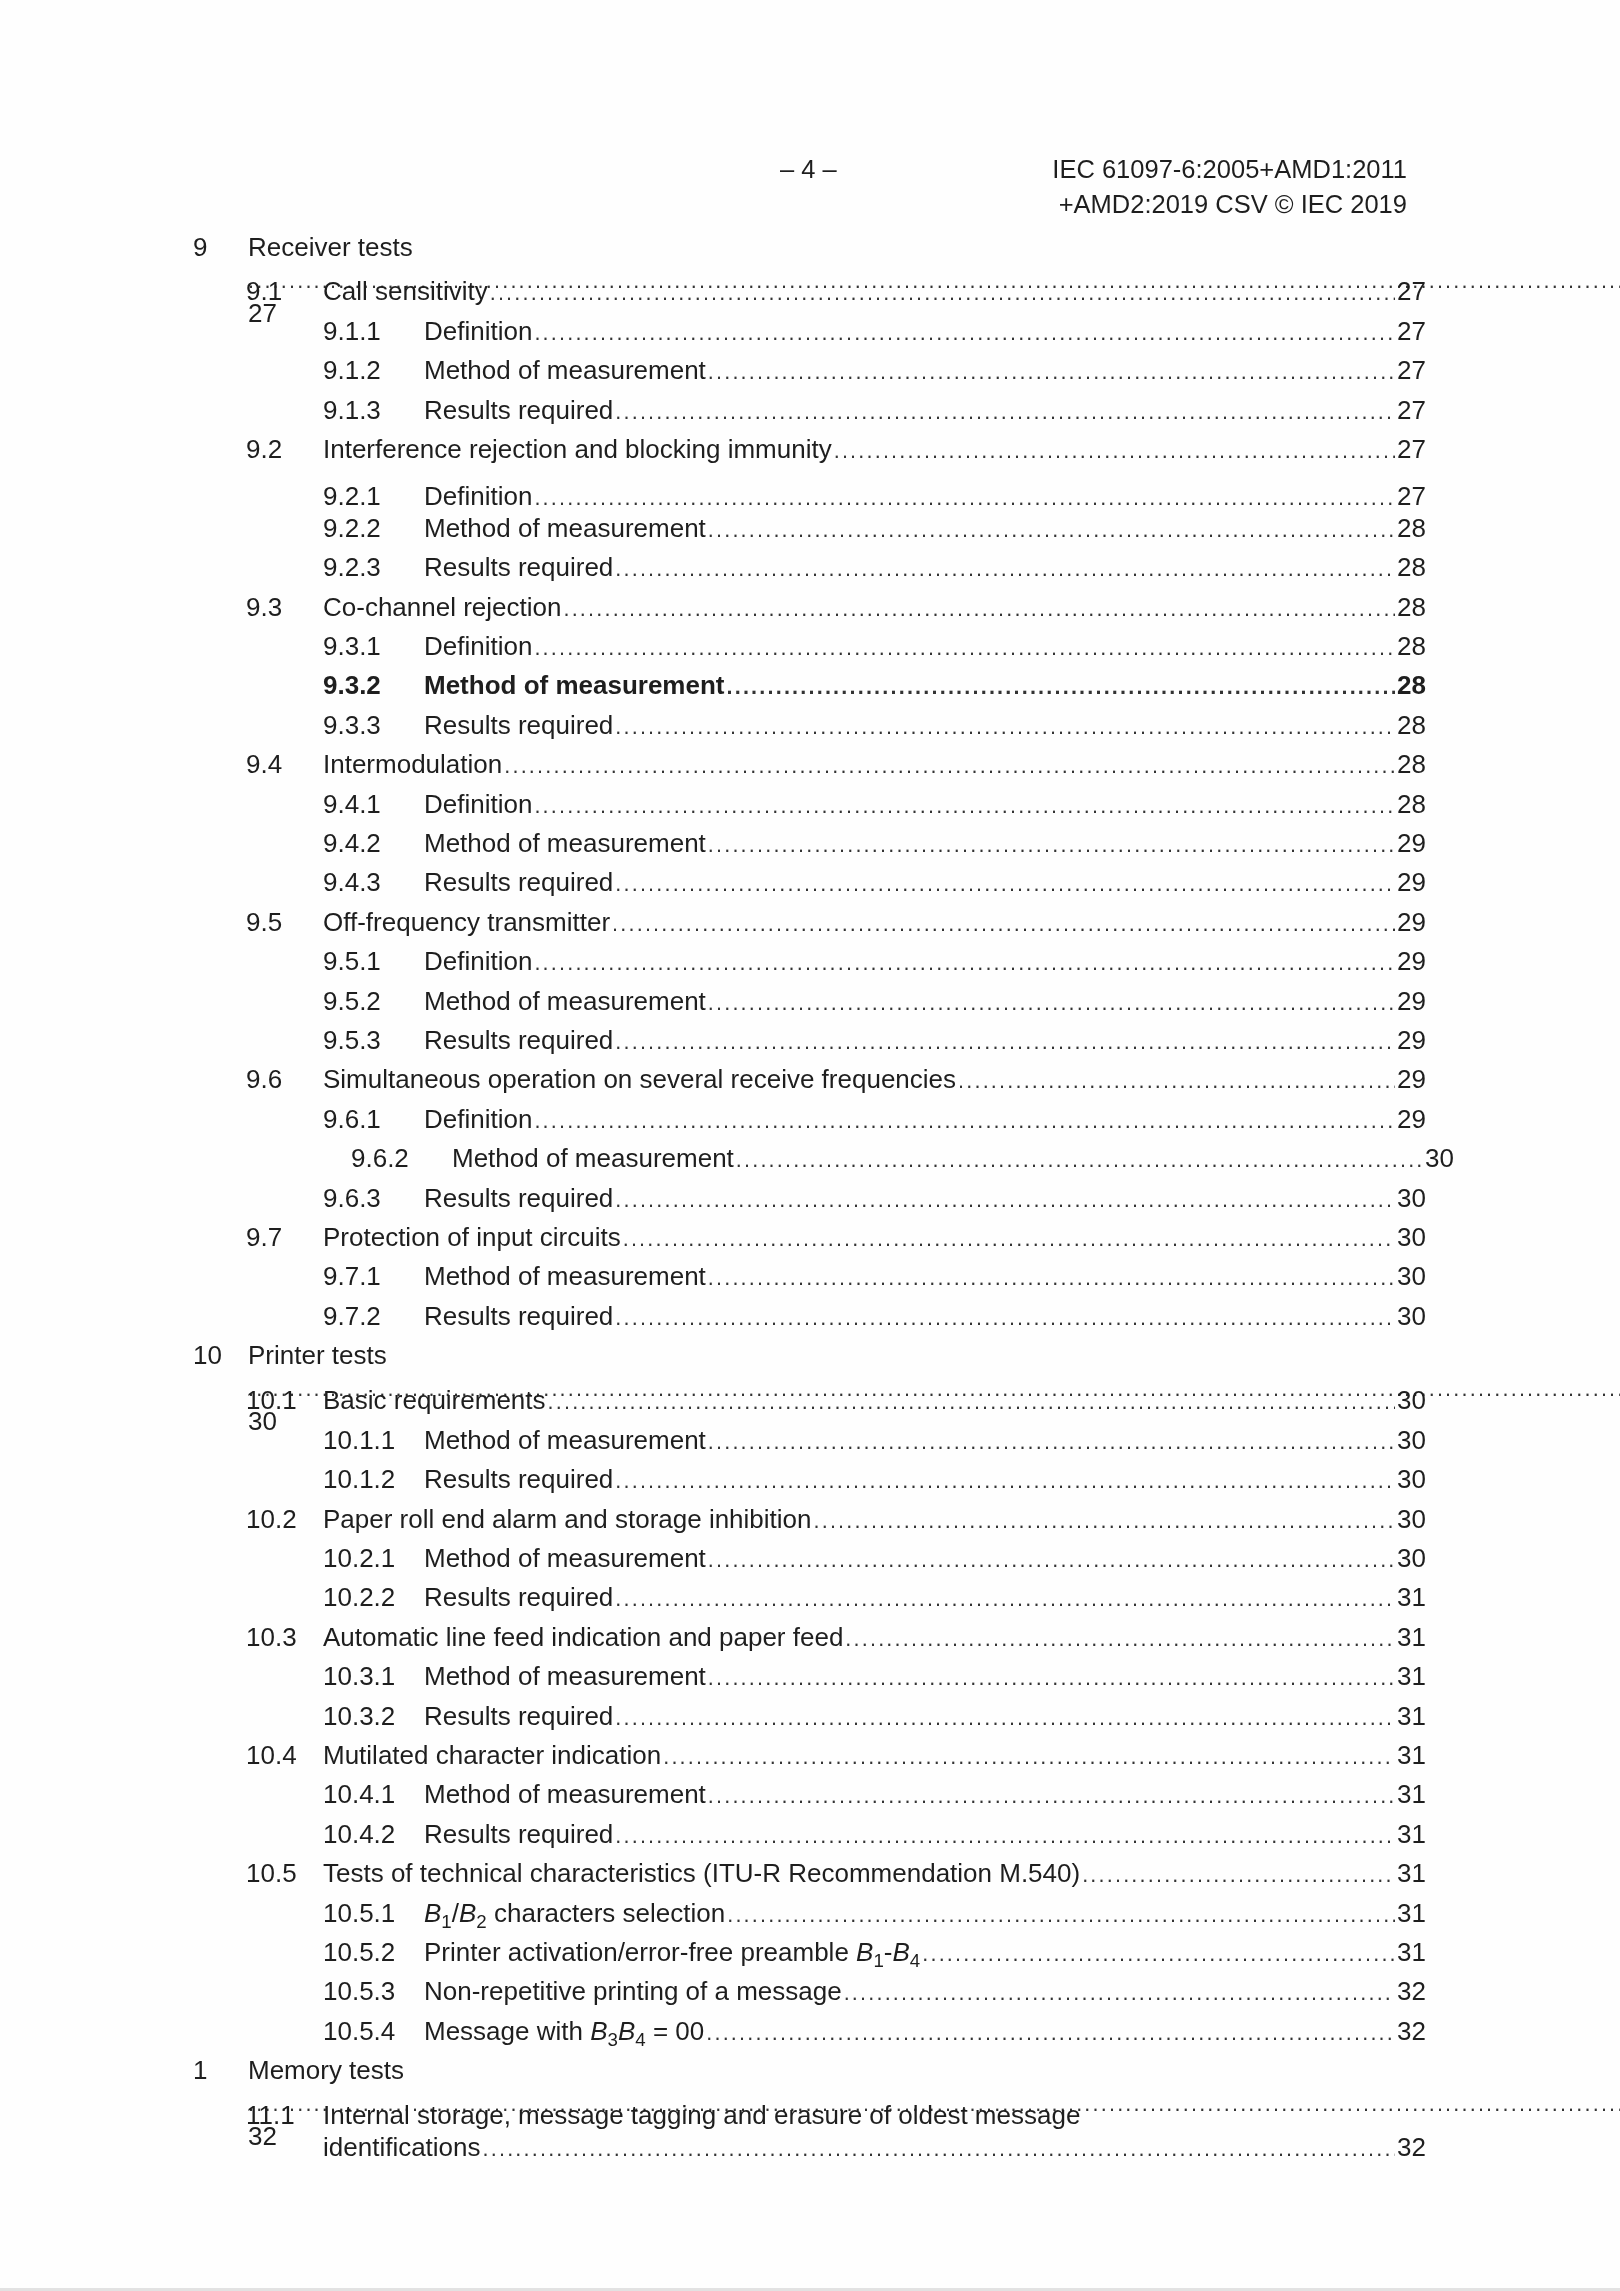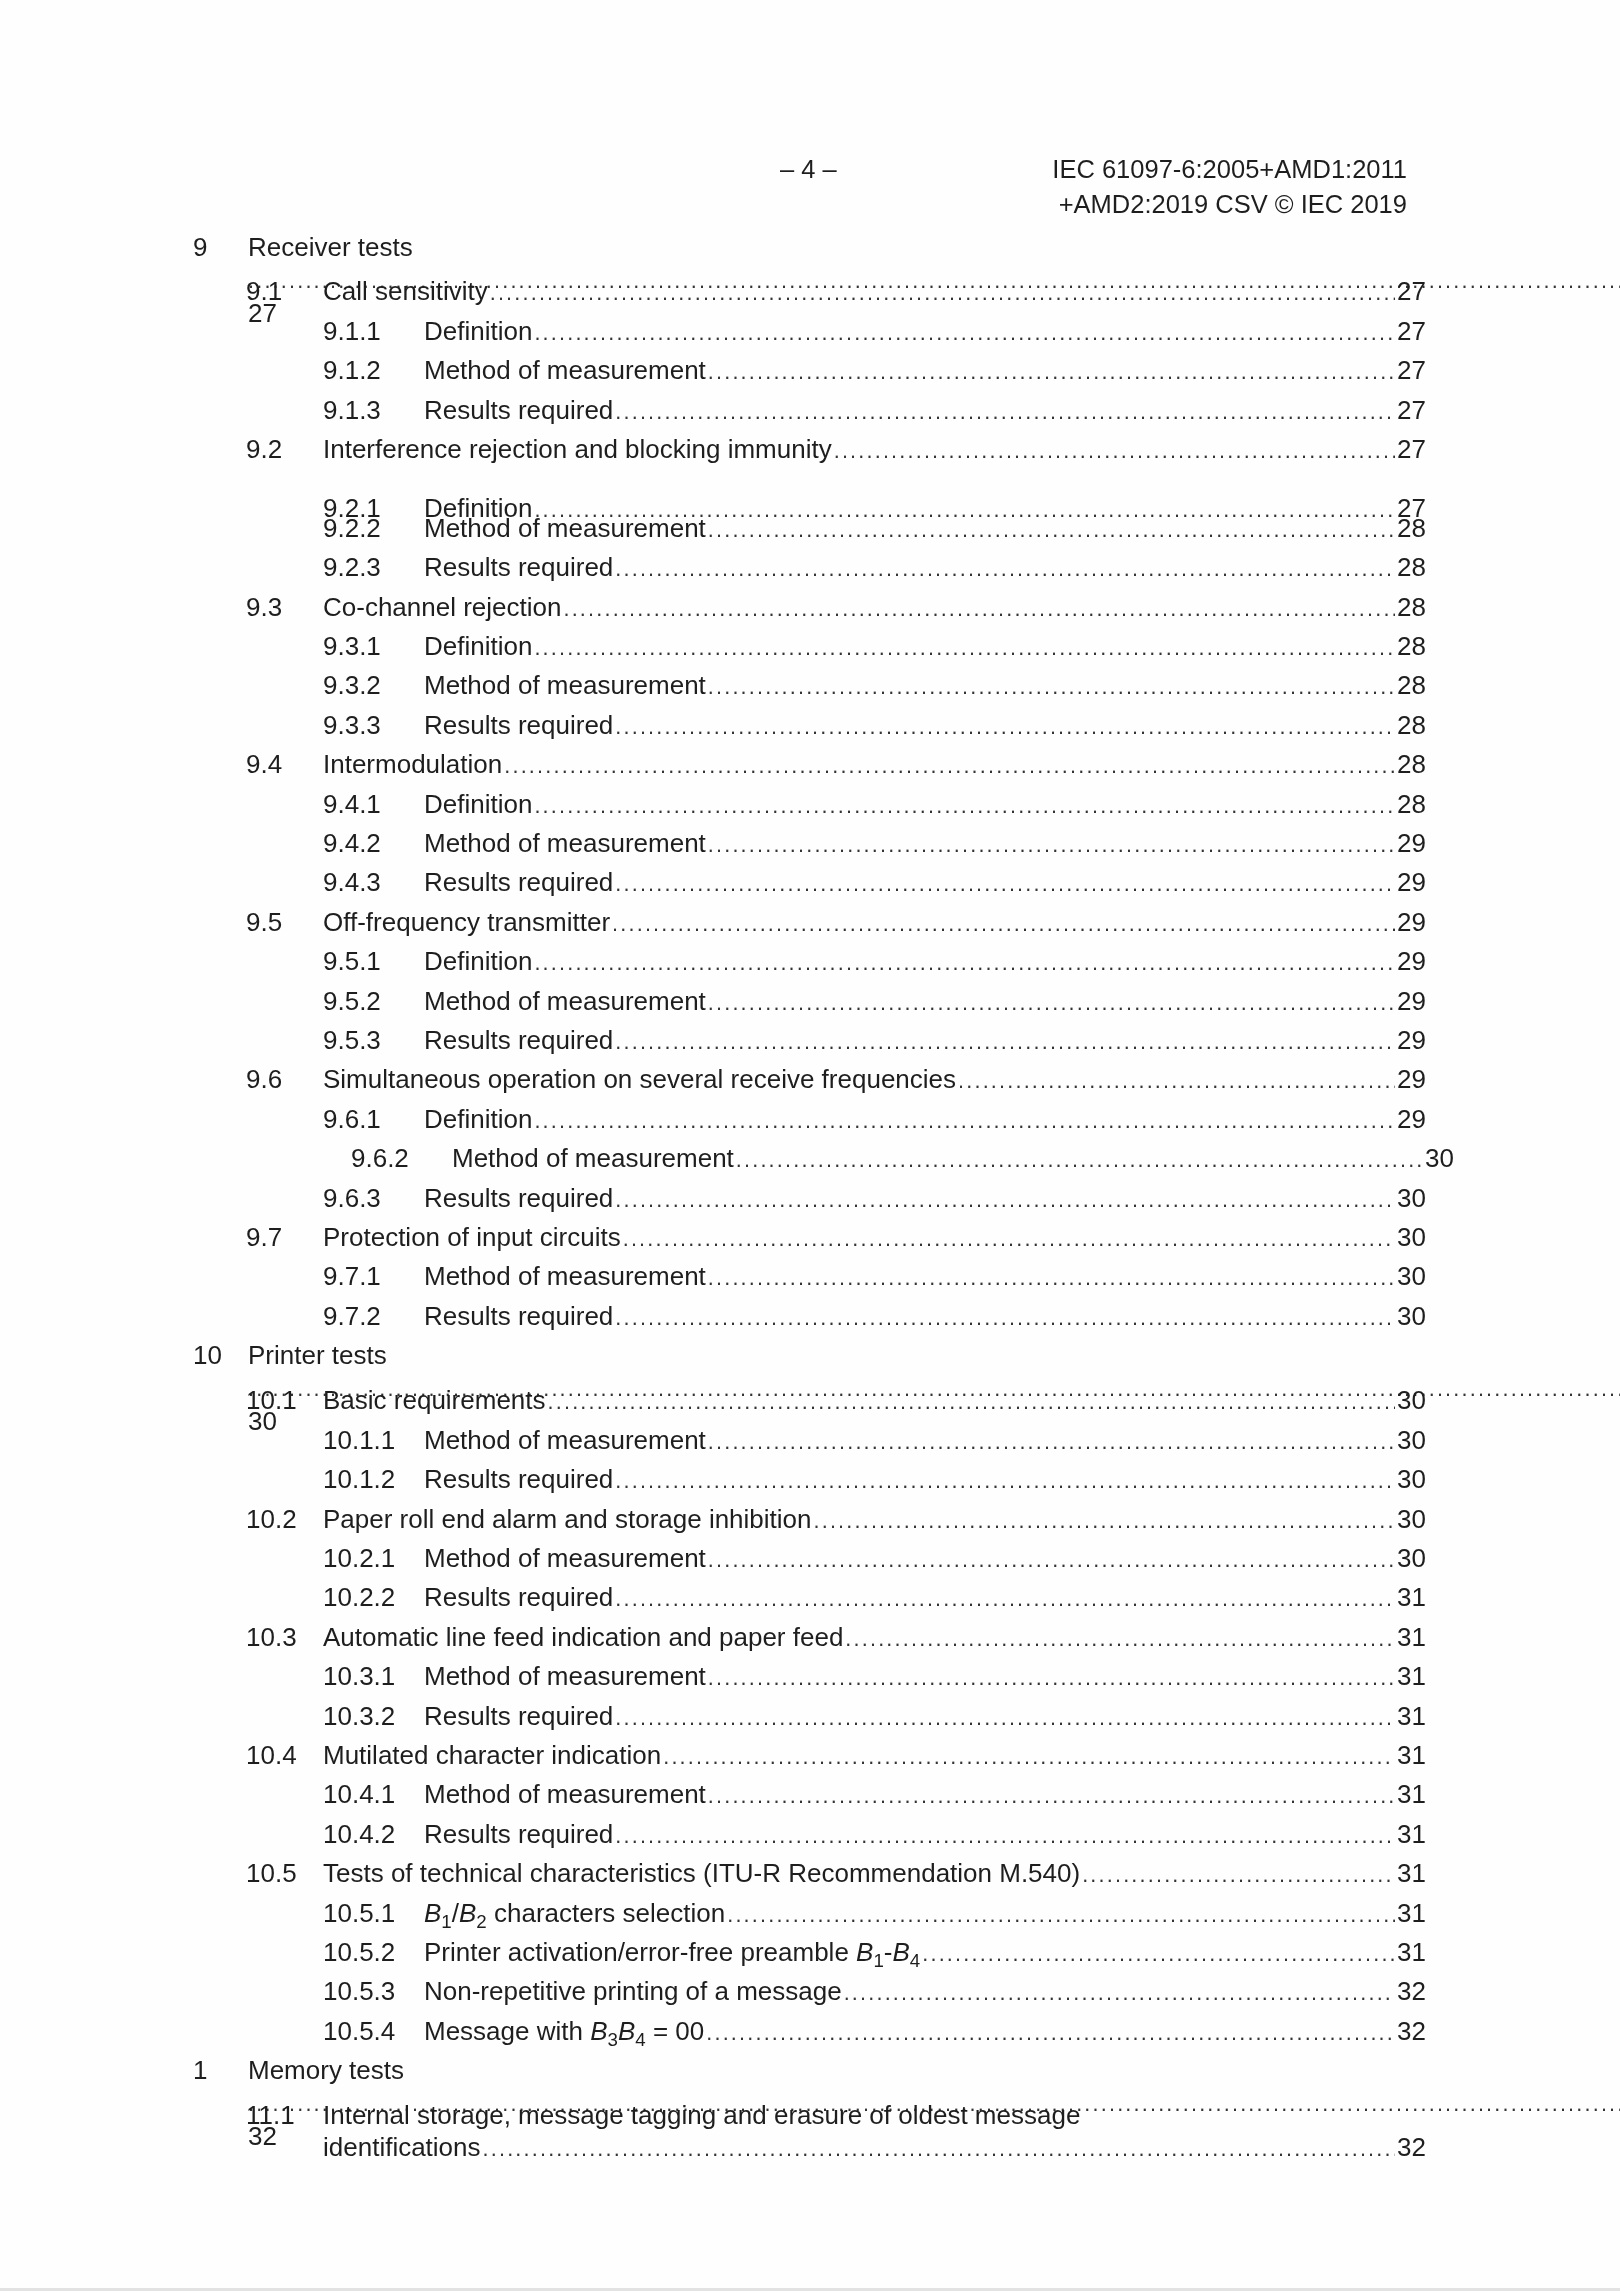--- a/index.html
+++ b/index.html
@@ -77,21 +77,21 @@
         </div>
       </div>
       <div class="row l2" style="top: 433px;">
         <span class="num">9.2</span>
         <div class="title-wrap">
           <span class="title">Interference rejection and blocking immunity</span>
           <span class="leader"></span>
           <span class="pg">27</span>
         </div>
       </div>
-      <div class="row l3" style="top: 492px;">
+      <div class="row l3" style="top: 480px;">
         <span class="num">9.2.1</span>
         <div class="title-wrap">
           <span class="title">Definition</span>
           <span class="leader"></span>
           <span class="pg">27</span>
         </div>
       </div>
       <div class="row l3" style="top: 512px;">
         <span class="num">9.2.2</span>
         <div class="title-wrap">
@@ -117,21 +117,21 @@
         </div>
       </div>
       <div class="row l3" style="top: 630px;">
         <span class="num">9.3.1</span>
         <div class="title-wrap">
           <span class="title">Definition</span>
           <span class="leader"></span>
           <span class="pg">28</span>
         </div>
       </div>
-      <div class="row l3" style="top: 669px;">
+      <div class="row l3" style="top: 669px; font-weight: bold;">
         <span class="num">9.3.2</span>
         <div class="title-wrap">
           <span class="title">Method of measurement</span>
           <span class="leader"></span>
           <span class="pg">28</span>
         </div>
       </div>
       <div class="row l3" style="top: 709px;">
         <span class="num">9.3.3</span>
         <div class="title-wrap">

